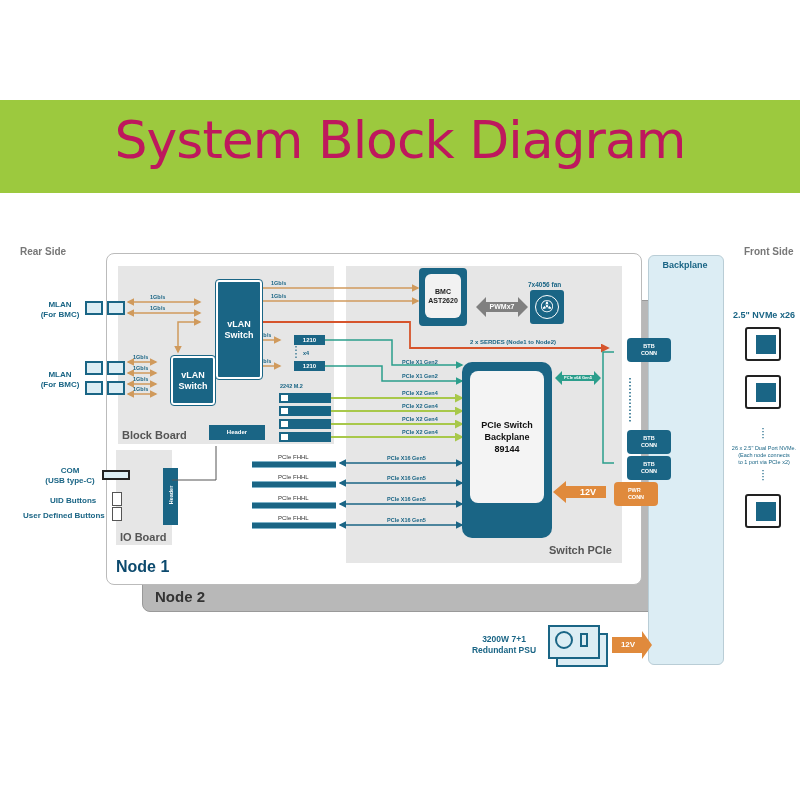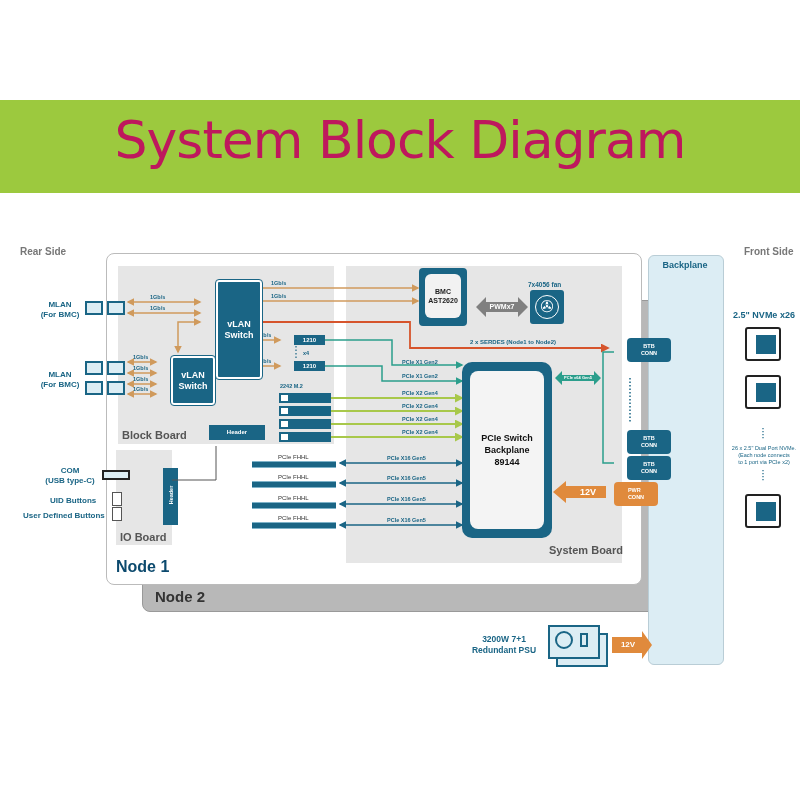--- a/index.html
+++ b/index.html
@@ -51,21 +51,21 @@
 <div class="abs board-label" style="left:122px;top:429px;">Block Board</div>
 <div class="abs dark" style="left:196px;top:425px;width:56px;height:15px;font-size:6px;line-height:15px;">Header</div>
 
 <div class="abs board" id="io-board"></div>
 <div class="abs board-label" style="left:120px;top:531px;">IO Board</div>
 <div class="abs dark" style="left:150px;top:468px;width:15px;height:57px;">
   <div style="position:absolute;left:-20px;top:24px;width:56px;transform:rotate(-90deg);font-size:5.5px;">Header</div>
 </div>
 
 <div class="abs board" id="switch-board"></div>
-<div class="abs board-label" style="left:549px;top:544px;">System Board</div>
+<div class="abs board-label" style="left:549px;top:544px;">Switch PCIe</div>
 
 <div class="abs" id="backplane"></div>
 <div class="abs" id="backplane-label">Backplane</div>
 
 <svg width="800" height="800">
   <defs>
     <marker id="ah-tan" markerWidth="5" markerHeight="5" refX="4" refY="2.5" orient="auto-start-reverse">
         <path d="M0,0 L5,2.5 L0,5 z" fill="#d09a5c"></path>
       </marker>
     <marker id="ah-red" markerWidth="5" markerHeight="5" refX="4" refY="2.5" orient="auto-start-reverse">
@@ -216,21 +216,21 @@
       </div>
   </div>
 </div>
 
 <div class="abs small" style="left:528px;top:281px;font-size:6.5px;">7x4056 fan</div>
 <div class="abs" style="left:530px;top:290px;width:34px;height:34px;background:#1a6585;border-radius:3px;">
   <div style="position:absolute;left:5px;top:5px;width:22px;height:22px;border:1px solid #fff;border-radius:50%;color:#fff;font-size:16px;line-height:22px;text-align:center;">✇</div>
 </div>
 
 <div class="abs" style="left:462px;top:362px;width:90px;height:176px;background:#1a6585;border-radius:10px;">
-  <div style="position:absolute;left:8px;top:9px;width:74px;height:158px;background:#f4f4f4;border-radius:8px;display:flex;align-items:center;justify-content:center;text-align:center;font-size:9px;font-weight:bold;color:#111;line-height:12px;">
+  <div style="position:absolute;left:8px;top:9px;width:74px;height:132px;background:#f4f4f4;border-radius:8px;display:flex;align-items:center;justify-content:center;text-align:center;font-size:9px;font-weight:bold;color:#111;line-height:12px;">
     <div>
         <div>PCIe Switch</div>
         <div>Backplane</div>
         <div>89144</div>
       </div>
   </div>
 </div>
 
 <div class="abs dark conn" style="left:614px;top:338px;width:44px;height:24px;">
     <div>

